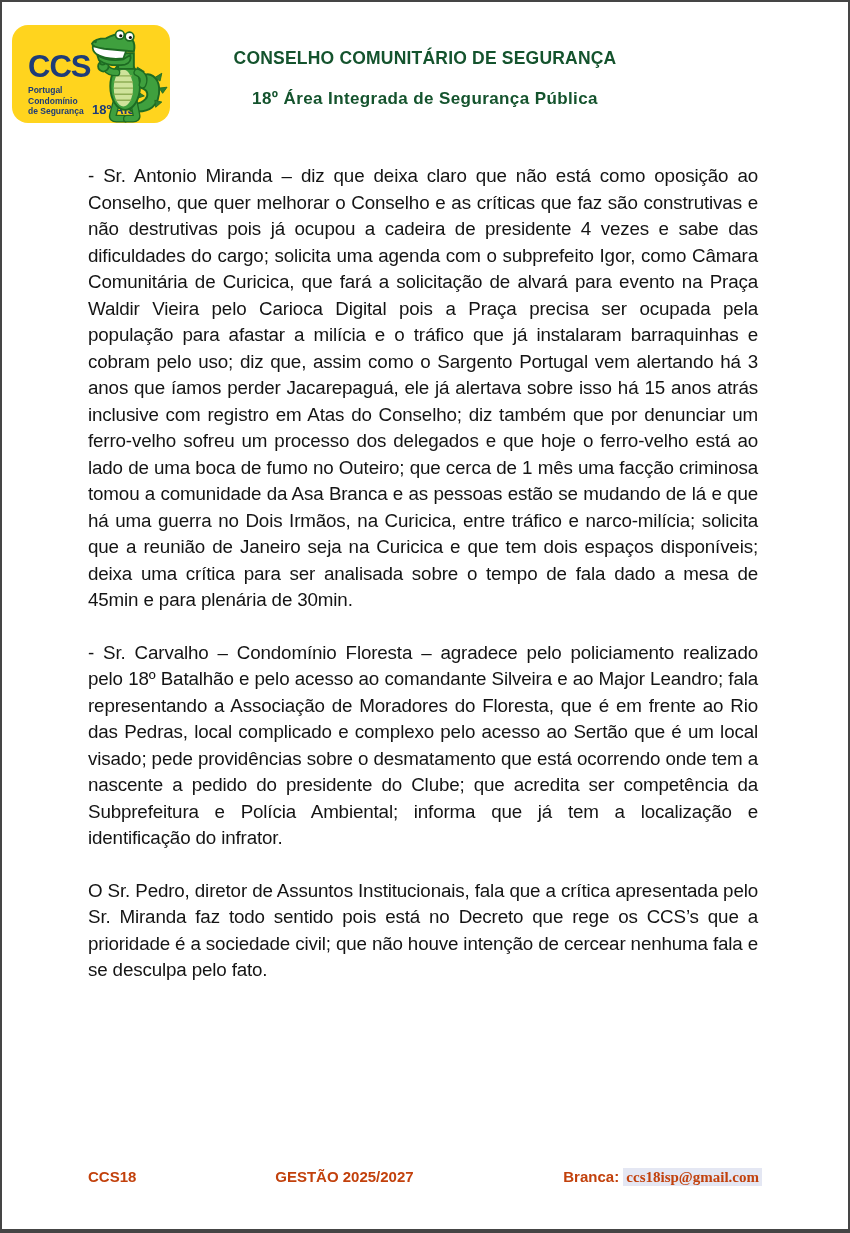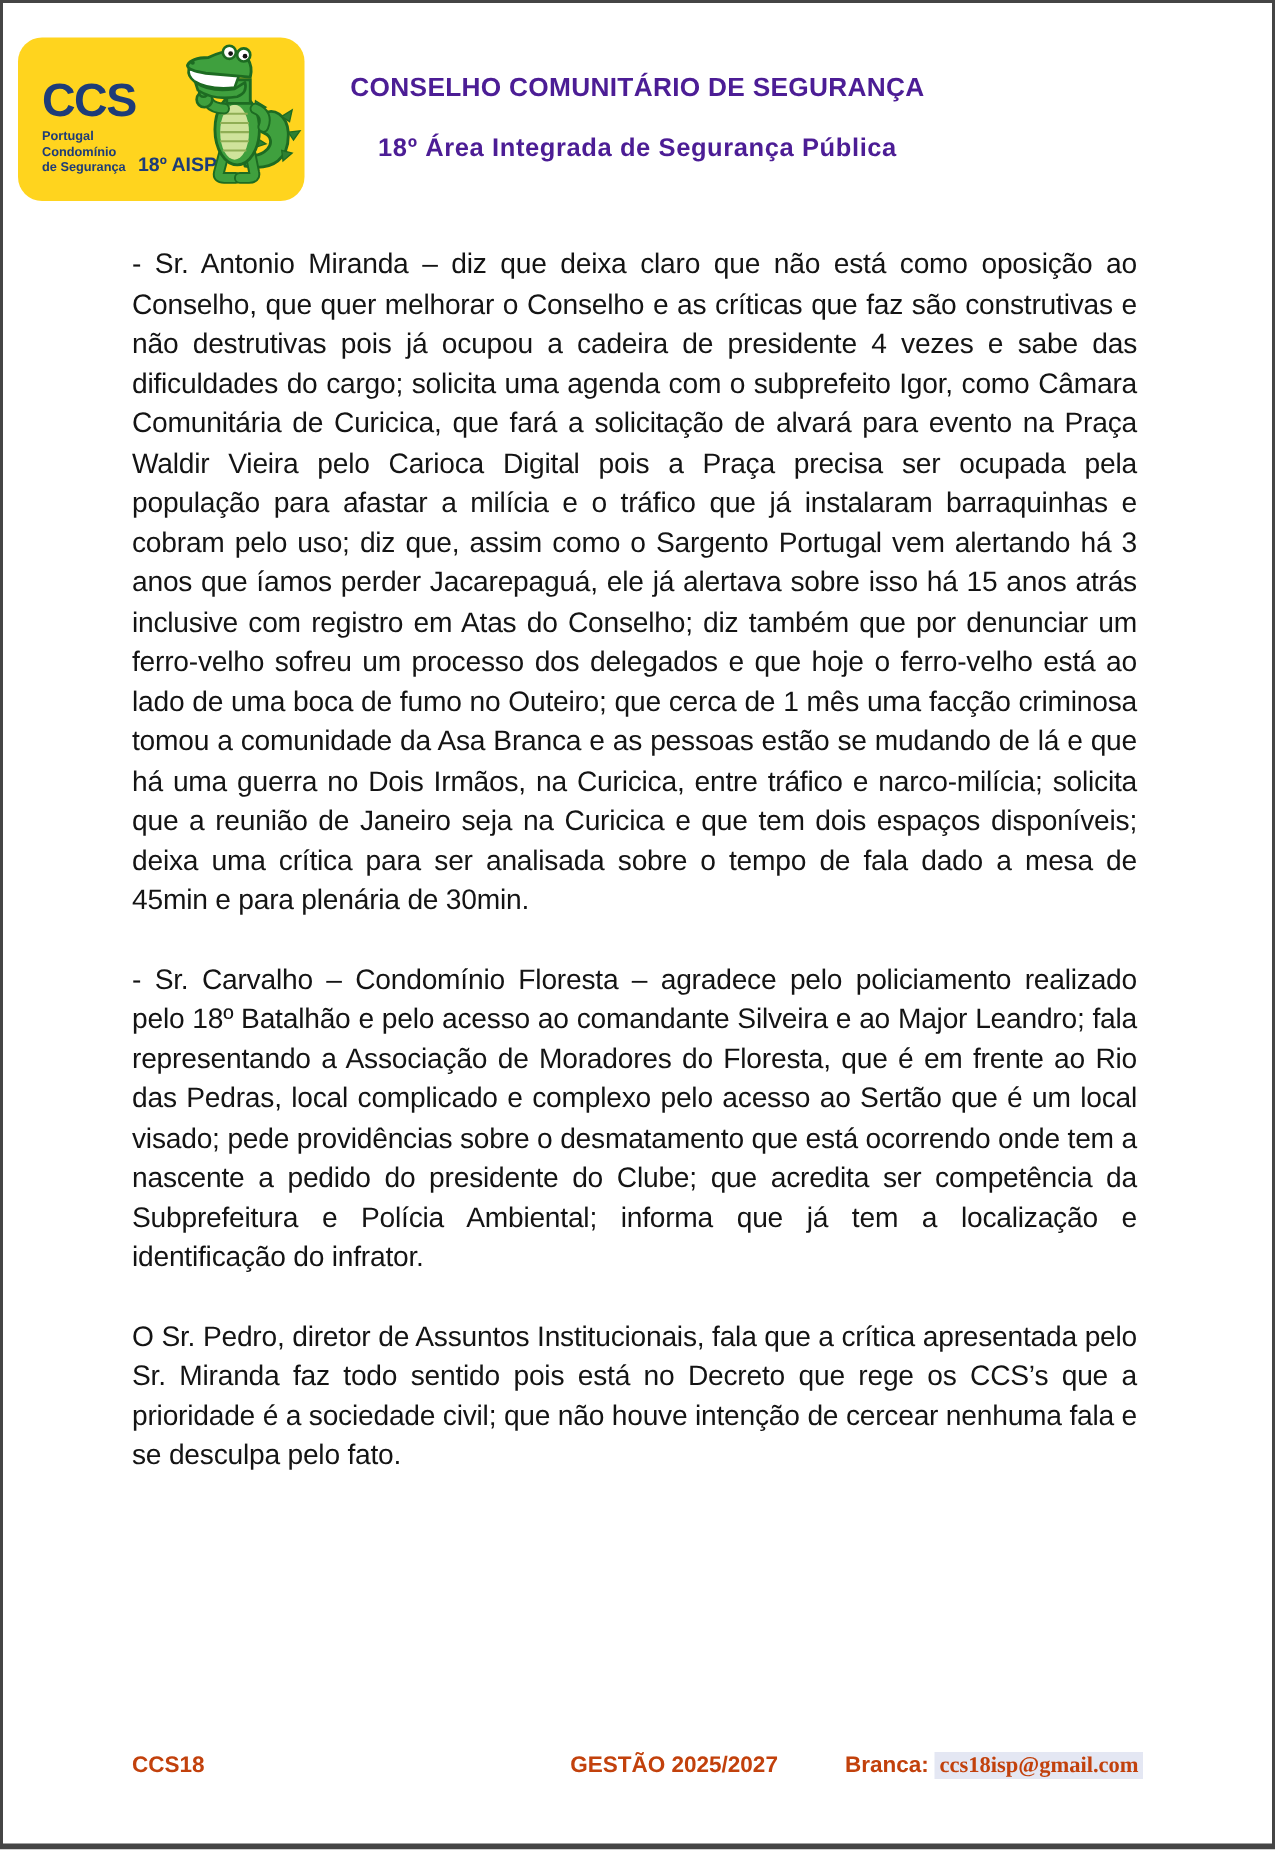--- a/index.html
+++ b/index.html
@@ -9,44 +9,43 @@
     box-sizing:border-box;
     background:#ffffff;
     border:2px solid #454545;
     border-bottom-width:4px;
     font-family:"Liberation Sans","DejaVu Sans",sans-serif;
     overflow:hidden;
   }
   
   .logo{
     position:absolute;left:10px;top:23px;
-    width:158px;height:109px;
+    width:158px;height:98px;
     background:#FFD41E;
     border-radius:16px;
-    padding-left:33px;
   }
   .logo-acronym{
     position:absolute;left:16px;top:24px;
     font-size:31px;font-weight:800;letter-spacing:-1px;
     color:#1E3C78;
   }
   .logo-org{
     position:absolute;left:16px;top:60px;
     font-size:8.5px;font-weight:700;line-height:10.5px;
     color:#1E3C78;
   }
   .logo-aisp{
     position:absolute;left:80px;top:77px;
     font-size:13px;font-weight:800;
     color:#1E3C78;
   }
   .mascot{position:absolute;right:0px;top:2px;}
   .header-text{
     position:absolute;left:0;right:0;top:46px;
-    text-align:center;color:#4c1d95;
+    text-align:center;color:#14532d;
   }
   .header-title{
     font-size:17.5px;font-weight:700;letter-spacing:.2px;
     margin:0 0 20px 0;
   }
   .header-subtitle{
     font-size:17px;font-weight:700;letter-spacing:.4px;
     margin:13px;
   }
   
@@ -58,21 +57,21 @@
     margin-top:20px;
   }
   .doc-body p{margin:0 0 26px 0;}
   
   .footer{
     position:absolute;left:86px;right:86px;top:1166px;
     display:flex;align-items:baseline;
     font-size:15px;font-weight:700;color:#c2410c;
   }
   .footer .f-left{flex:1;text-align:left;}
-  .footer .f-center{flex:1.3;text-align:right;}
+  .footer .f-center{flex:1.3;text-align:left;}
   .footer .f-right{flex:1.3;text-align:right;white-space:nowrap;}
   .email-value{
     background:#E4E7F3;
     padding:1px 3px;
     font-family:Liberation Serif, serif;
   }
 </style>
 </head>
 <body>
 

